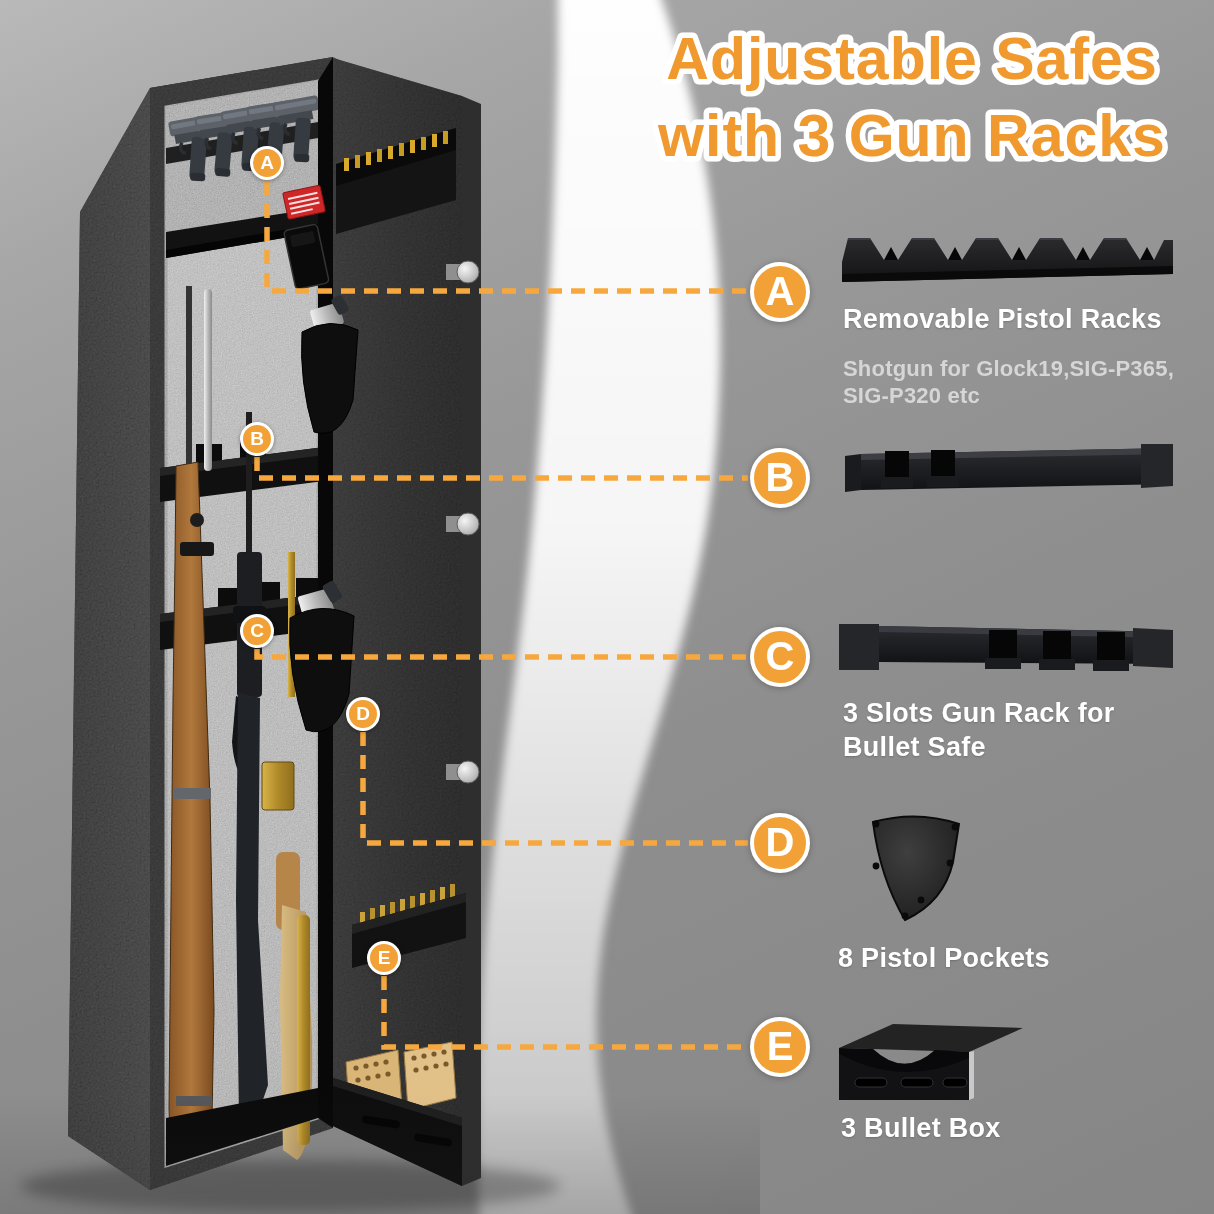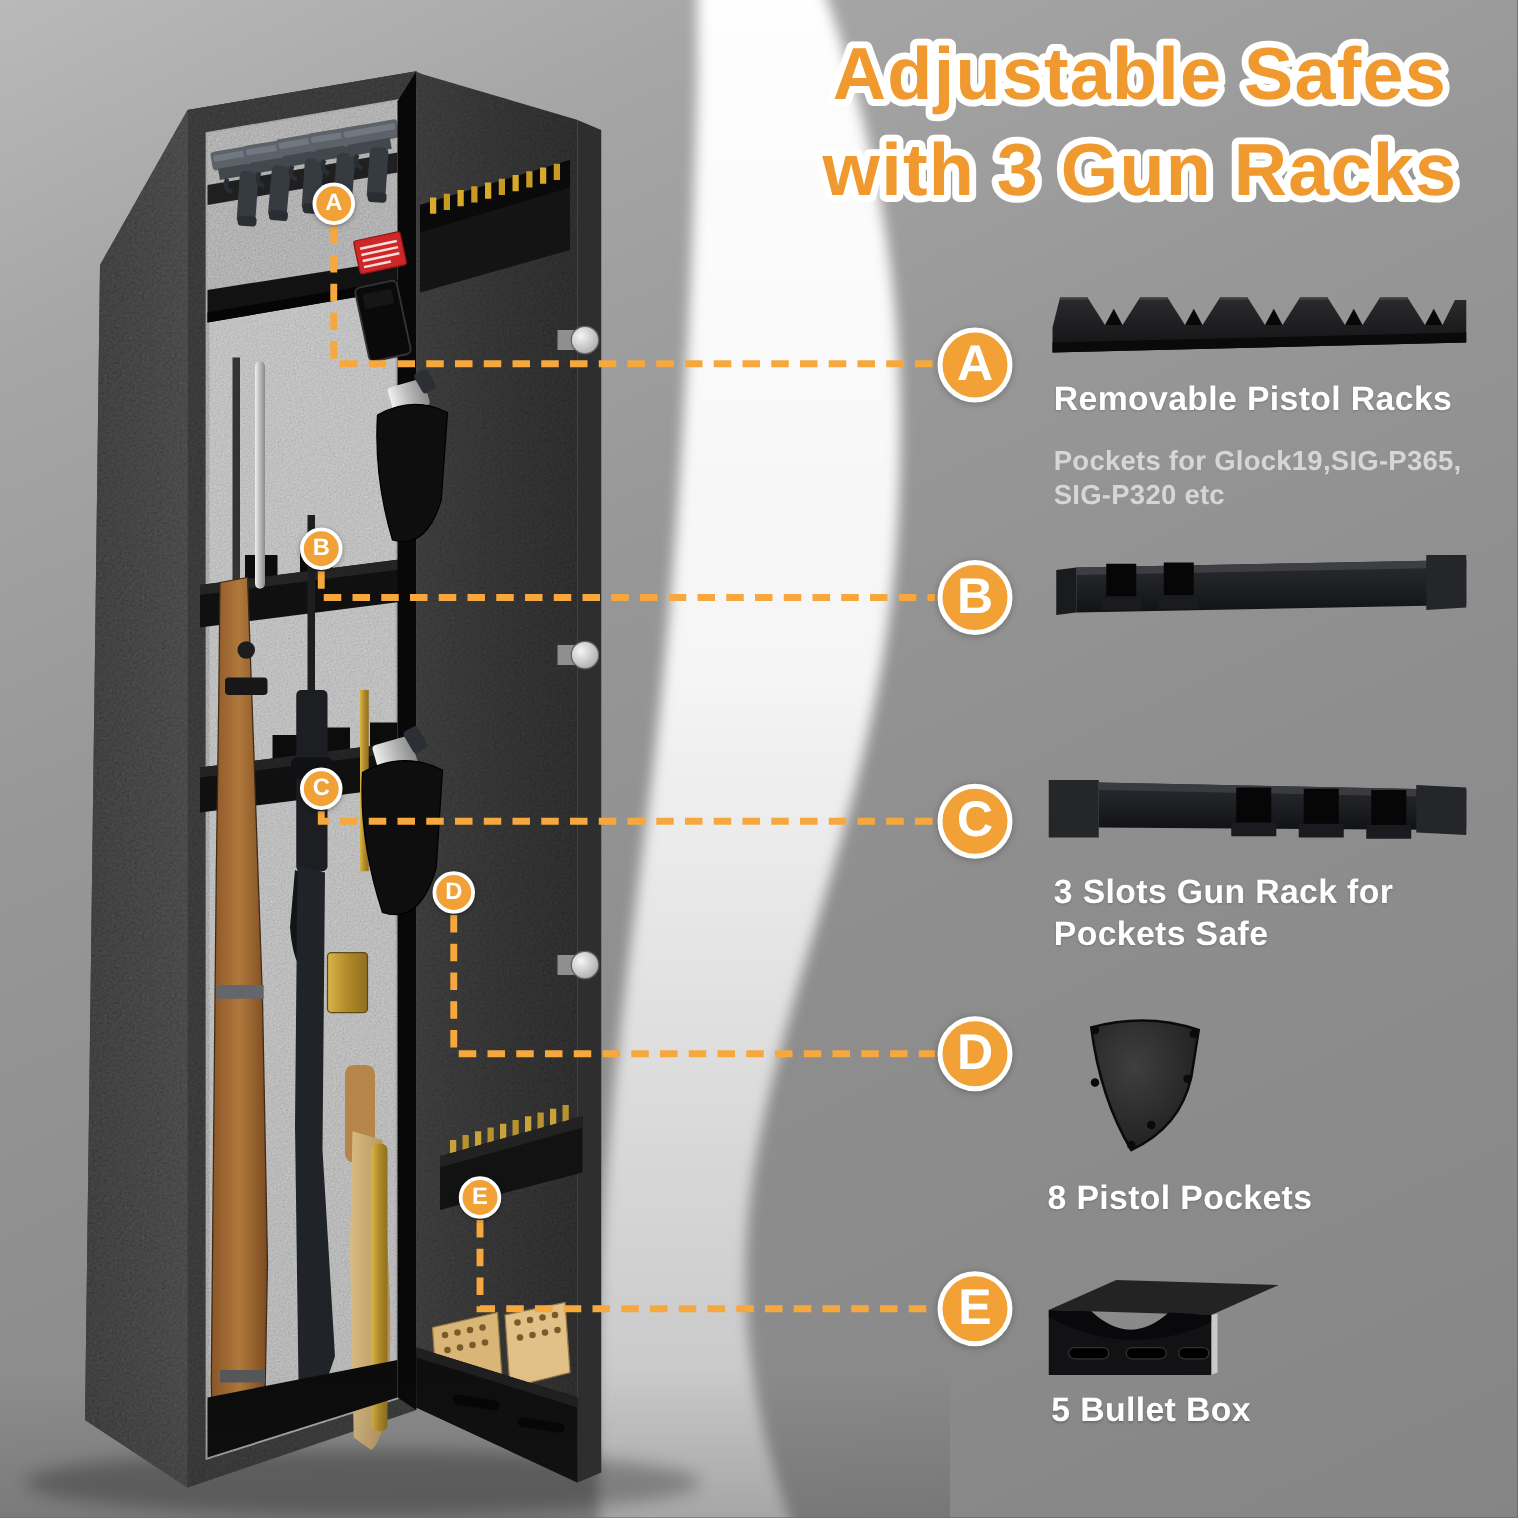--- a/index.html
+++ b/index.html
@@ -353,21 +353,21 @@
           <path d="M72,19 L94,19"></path>
           <path d="M136,19 L158,19"></path>
           <path d="M200,19 L222,19"></path>
           <path d="M264,19 L286,19"></path>
       </g>
     </svg>
     <div class="sec-title" style="left:843px;top:302px;">
       <span>Removable Pistol Racks</span>
     </div>
     <div class="sec-sub" style="left:843px;top:355px;">
-      <span>Pockets for Glock19,SIG-P365,</span>
+      <span>Shotgun for Glock19,SIG-P365,</span>
       <span>SIG-P320 etc</span>
     </div>
   </div>
 
   <div>
     <svg class="prod" style="left:843px;top:442px;" width="332" height="58" viewBox="0 0 332 58">
       <defs>
           <linearGradient id="rkB" x1="0" y1="0" x2="0" y2="1">
             <stop offset="0" stop-color="#2a2c30"></stop>
             <stop offset="1" stop-color="#121316"></stop>
@@ -400,21 +400,21 @@
       <rect x="152" y="14" width="28" height="30" fill="#060607"></rect>
       <rect x="206" y="15" width="28" height="30" fill="#060607"></rect>
       <rect x="260" y="16" width="28" height="30" fill="#060607"></rect>
       <rect x="148" y="42" width="36" height="11" fill="#1a1b1e"></rect>
       <rect x="202" y="43" width="36" height="11" fill="#1a1b1e"></rect>
       <rect x="256" y="44" width="36" height="11" fill="#1a1b1e"></rect>
       <path d="M296,12 L336,14 L336,52 L296,50 Z" fill="#24262a"></path>
     </svg>
     <div class="sec-title" style="left:843px;top:696px;">
       <span>3 Slots Gun Rack for</span>
-      <span>Pockets Safe</span>
+      <span>Bullet Safe</span>
     </div>
   </div>
 
   <div>
     <svg class="prod" style="left:861px;top:808px;" width="120" height="122" viewBox="0 0 120 122">
       <defs>
           <radialGradient id="pkD" cx="0.4" cy="0.35" r="0.9">
             <stop offset="0" stop-color="#3f3f3f"></stop>
             <stop offset="1" stop-color="#161616"></stop>
           </radialGradient>
@@ -440,18 +440,18 @@
       <path d="M136,34 L141,33 L141,80 L136,82 Z" fill="#c9c9c9"></path>
       <path d="M6,30 L40,31 Q71,60 102,32 L136,34 L136,82 L6,82 Z" fill="#121214"></path>
       <path d="M6,30 L40,31 Q71,60 102,32 L136,34 L136,40 Q70,70 6,36 Z" fill="#000" opacity="0.45"></path>
       <g fill="#000" stroke="#333" stroke-width="1">
         <rect x="22" y="60" width="32" height="9" rx="4.5"></rect>
         <rect x="68" y="60" width="32" height="9" rx="4.5"></rect>
         <rect x="110" y="60" width="24" height="9" rx="4.5"></rect>
       </g>
     </svg>
     <div class="sec-title" style="left:841px;top:1111px;">
-      <span>5 Bullet Box</span>
+      <span>3 Bullet Box</span>
     </div>
   </div>
 
   <div class="floor-shade"></div>
 </div>
 
 </body></html>

